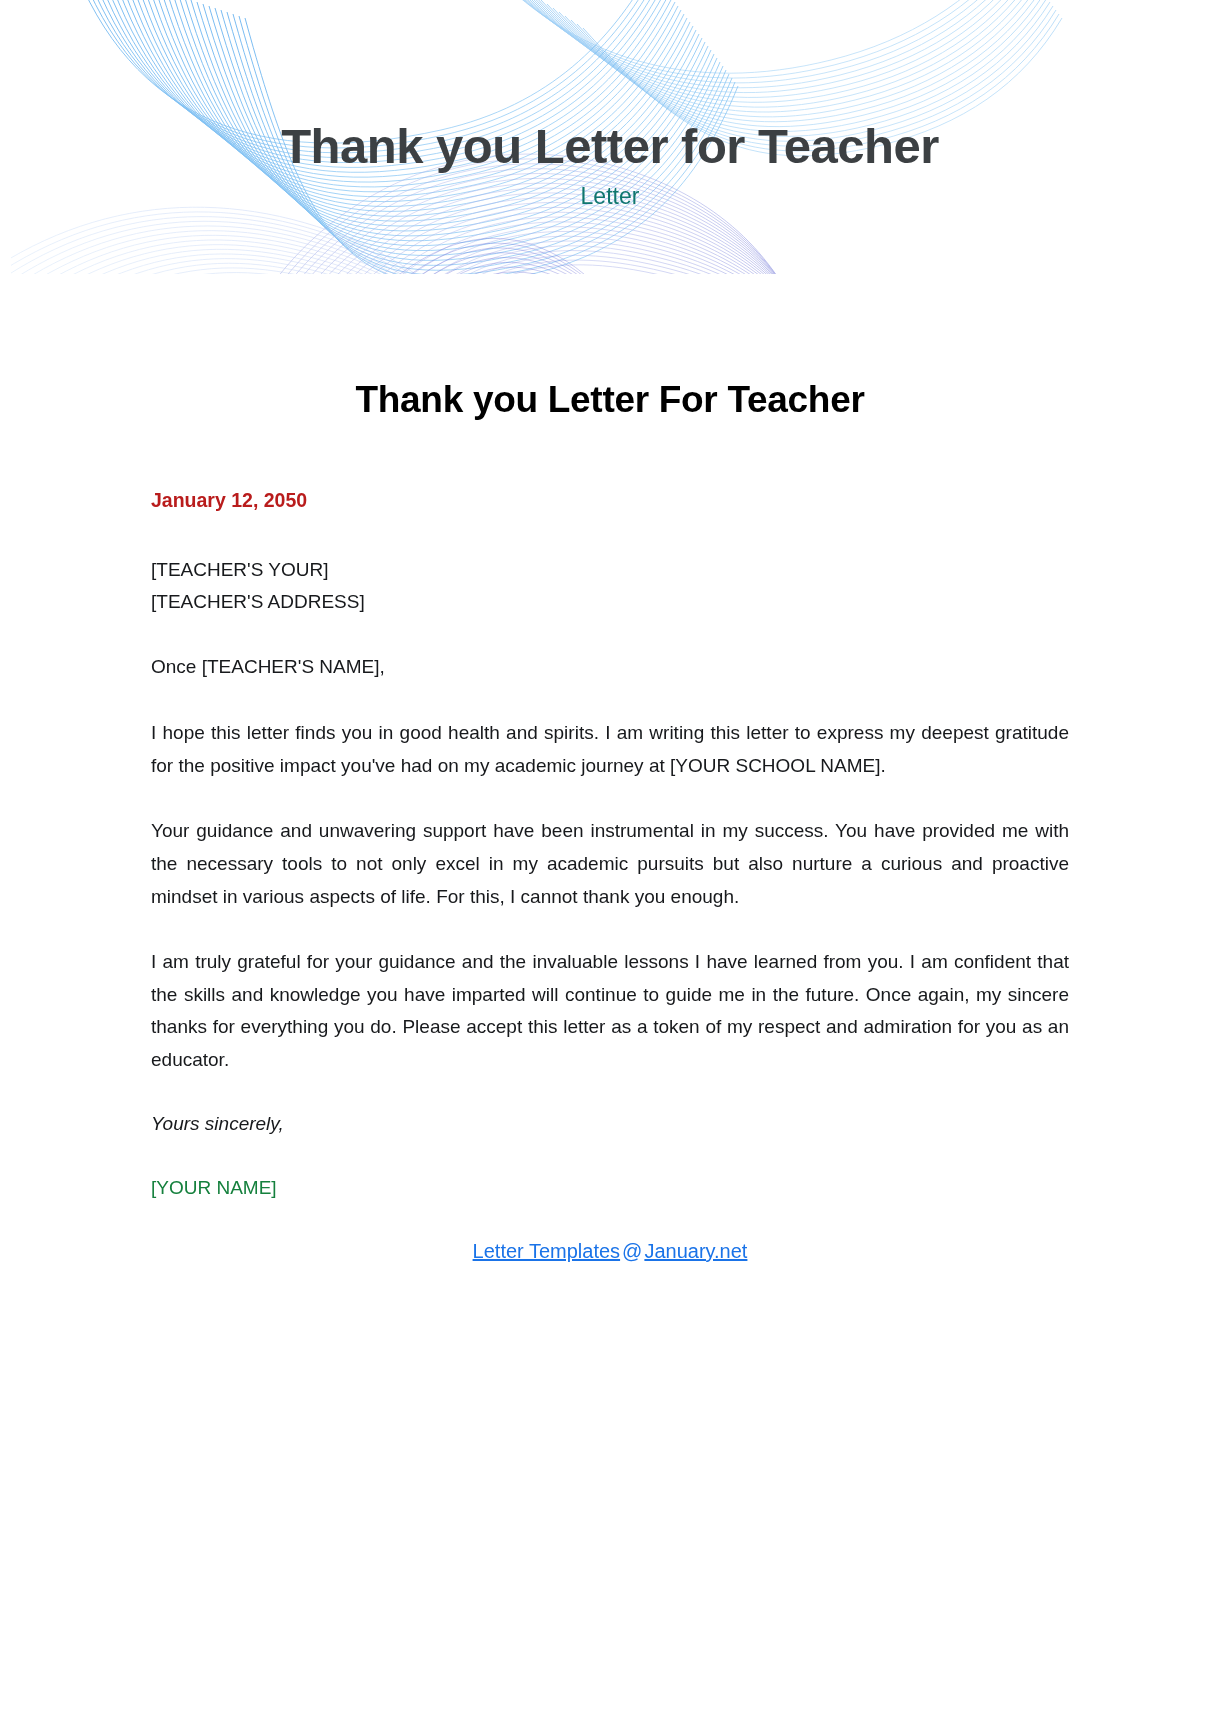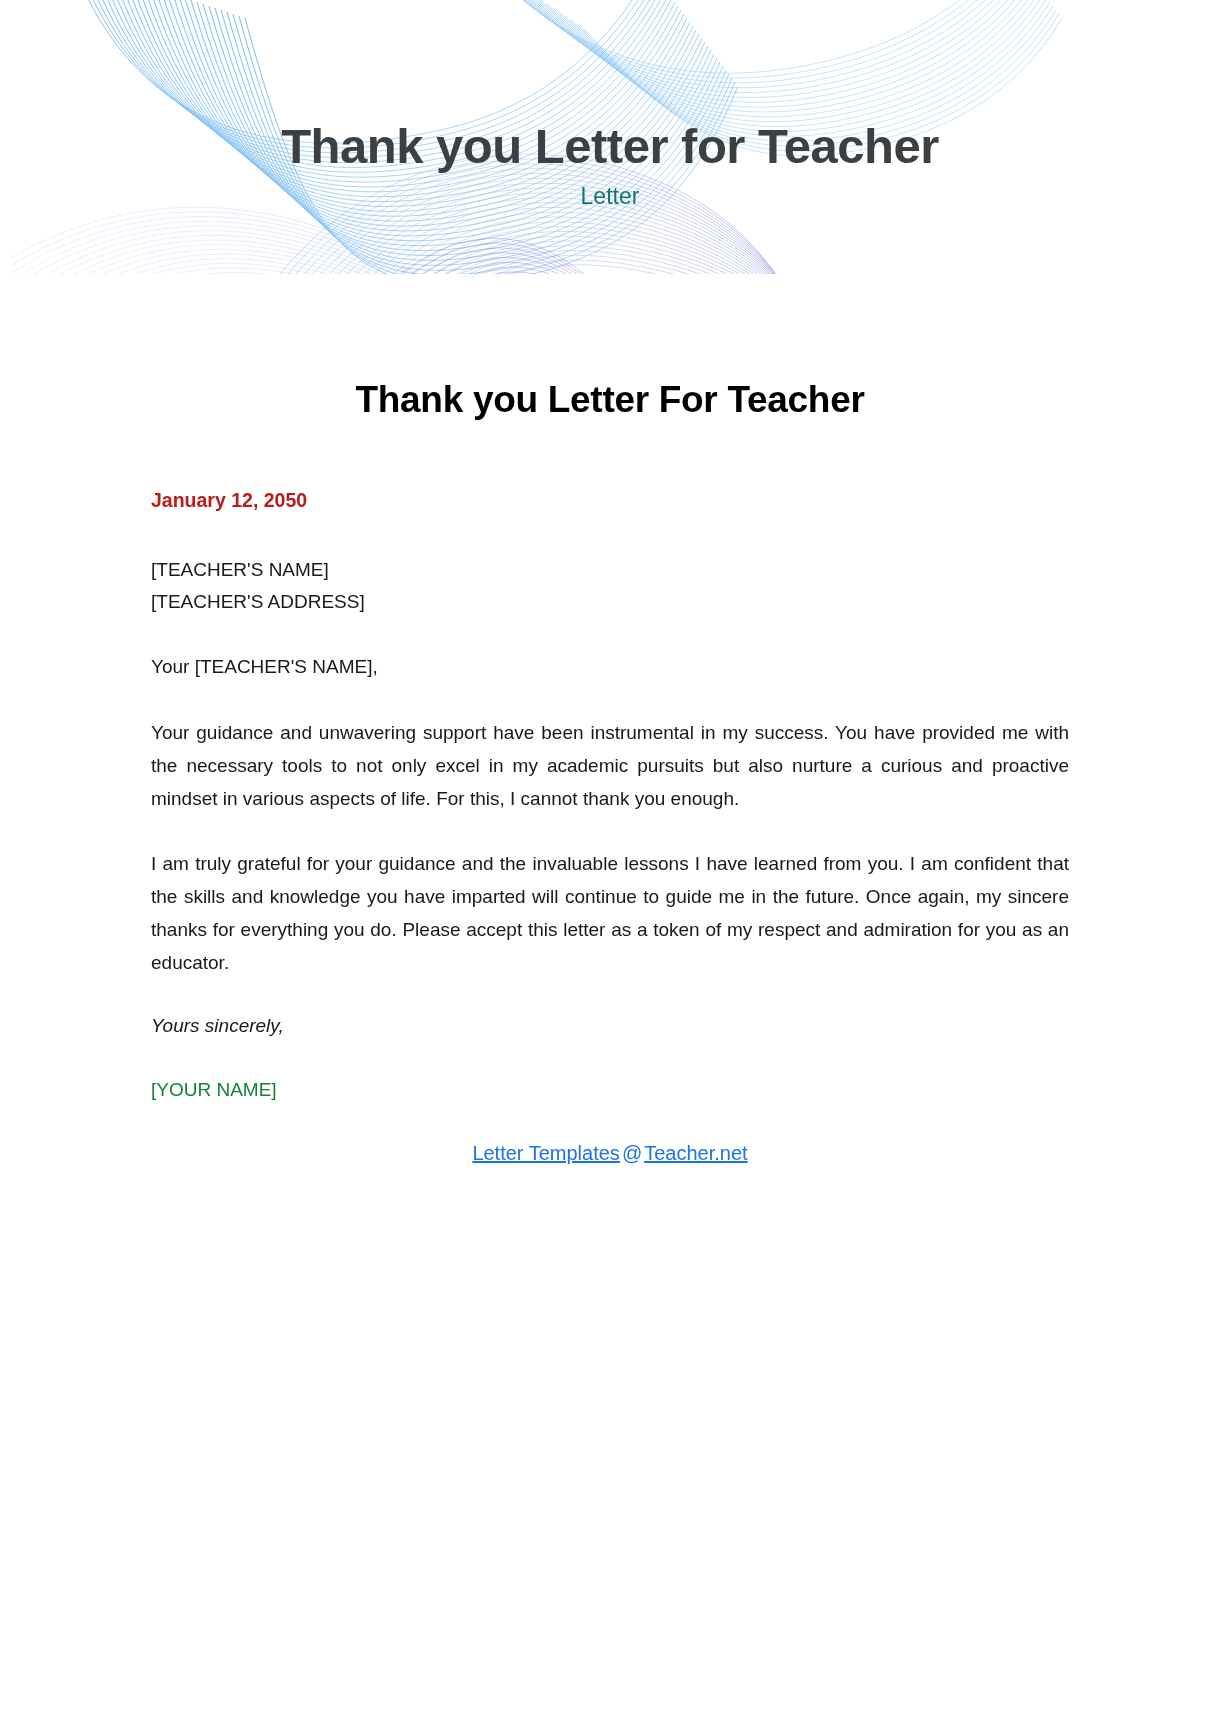--- a/index.html
+++ b/index.html
@@ -296,33 +296,34 @@
 </div>
 
 <div class="doc">
   <div class="doc-inner">
 
     <h1 class="doc-title">Thank you Letter For Teacher</h1>
 
     <div class="letter-date">January 12, 2050</div>
 
     <div class="addr-block">
-      <div>[TEACHER'S NAME]</div>
+      <div>[TEACHER'S YOUR]</div>
       <div>[TEACHER'S ADDRESS]</div>
     </div>
 
-    <div class="salutation">Your [TEACHER'S NAME],</div>
-
+    <div class="salutation">Once [TEACHER'S NAME],</div>
+
+    <p class="body-par">I hope this letter finds you in good health and spirits. I am writing this letter to express my deepest gratitude for the positive impact you've had on my academic journey at [YOUR SCHOOL NAME].</p>
 
     <p class="body-par">Your guidance and unwavering support have been instrumental in my success. You have provided me with the necessary tools to not only excel in my academic pursuits but also nurture a curious and proactive mindset in various aspects of life. For this, I cannot thank you enough.</p>
 
     <p class="body-par">I am truly grateful for your guidance and the invaluable lessons I have learned from you. I am confident that the skills and knowledge you have imparted will continue to guide me in the future. Once again, my sincere thanks for everything you do. Please accept this letter as a token of my respect and admiration for you as an educator.</p>
 
     <div class="closing">Yours sincerely,</div>
 
     <div class="signature-name">[YOUR NAME]</div>
 
     <div class="footer-link">
-      <a href="#">Letter Templates</a><span class="footer-at">@</span><a href="#">Teacher.net</a>
+      <a href="#">Letter Templates</a><span class="footer-at">@</span><a href="#">January.net</a>
     </div>
 
   </div>
 </div>
 
 </body></html>

